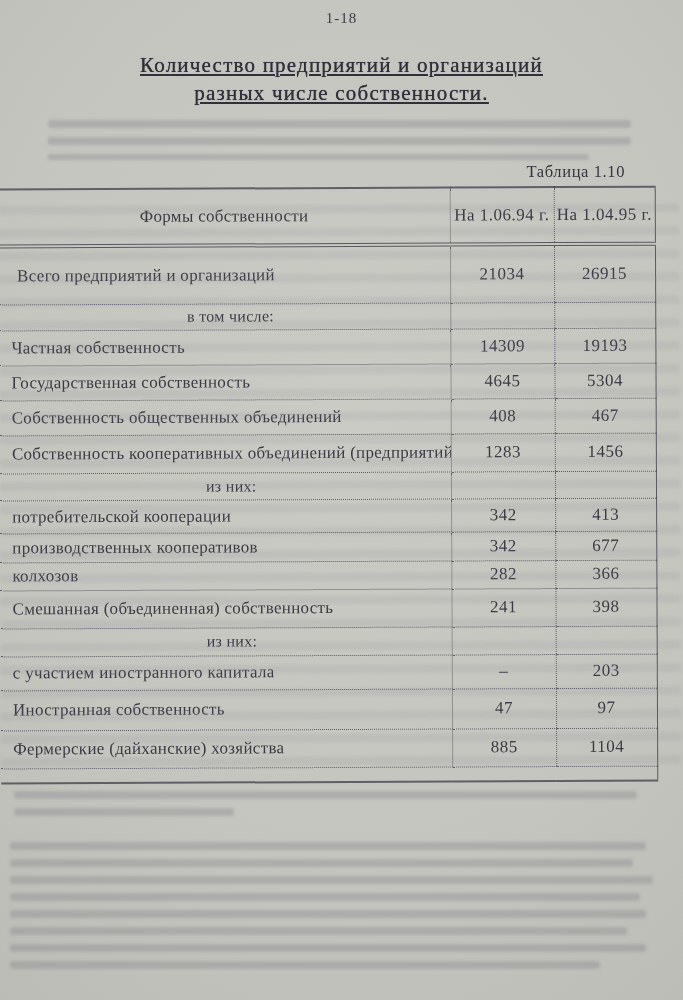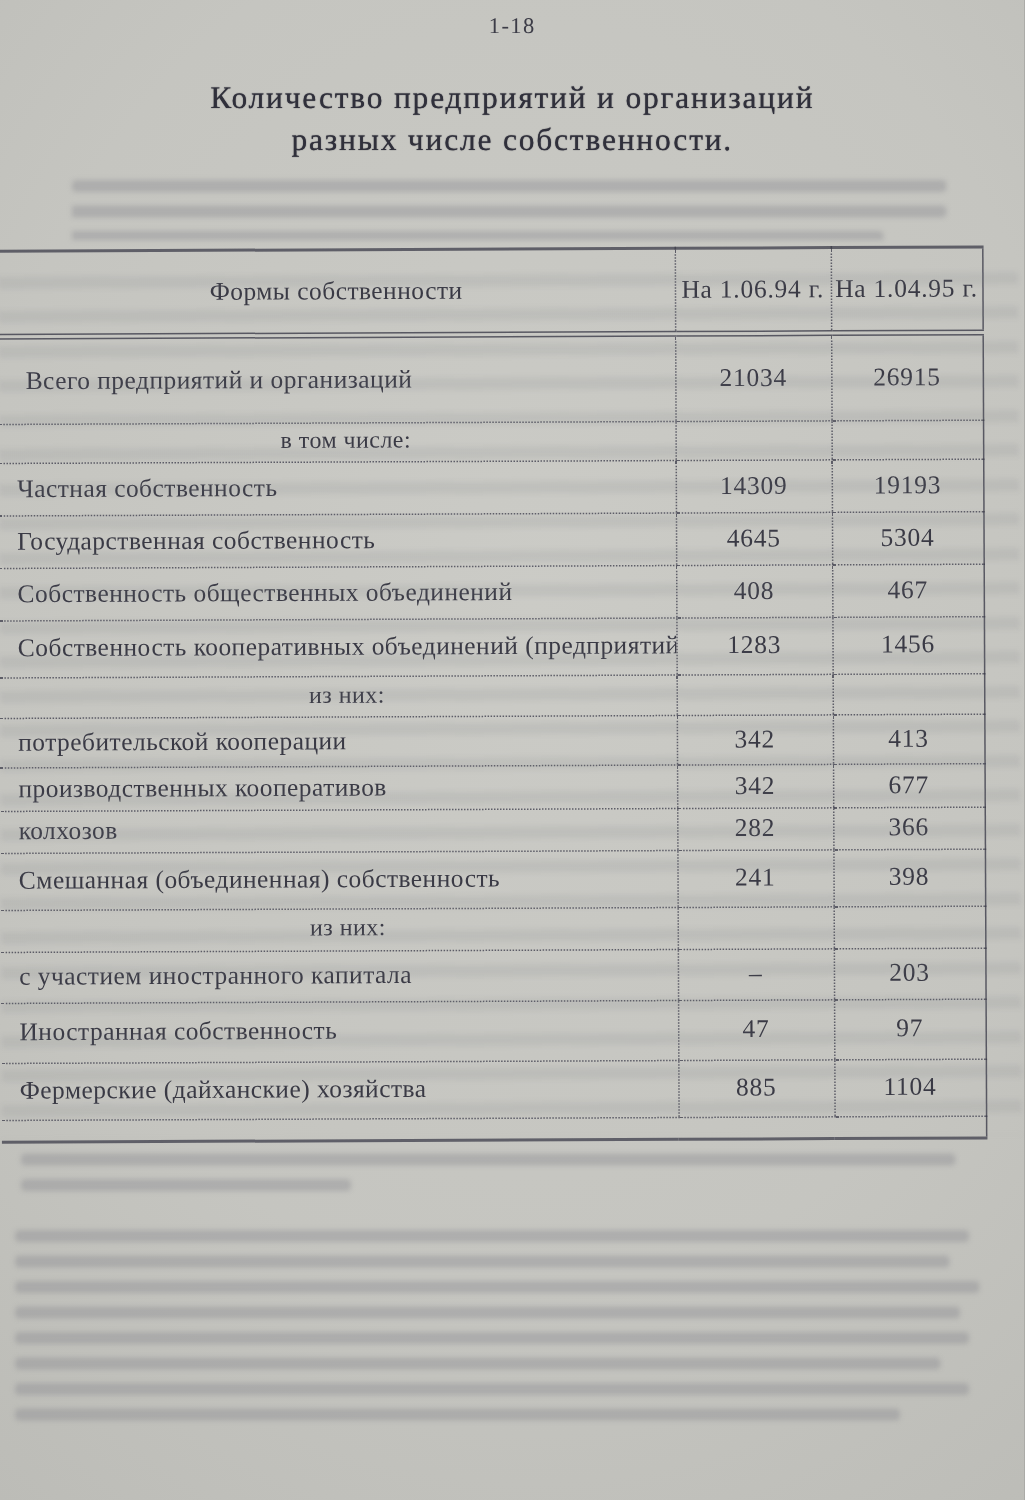--- a/index.html
+++ b/index.html
@@ -18,20 +18,21 @@
 
   .page-number{
     padding-top:10px;text-align:center;
     font-size:15px;letter-spacing:1px;color:#3c3c47;
   }
   .title{
     margin:24px 0 0 0;text-align:center;
     font-size:21px;line-height:28px;font-weight:normal;
     letter-spacing:1.2px;color:#30303b;
     text-shadow:0 0 .7px #30303b;
+    text-decoration:underline;
   }
 
   
   .bleed{filter:blur(1.8px);}
   .bleed-line{
     height:8px;border-radius:3px;
     background:rgba(118,120,128,0.30);
     margin-bottom:9px;
   }
   .bleed-top{margin:13px 0 0 7%;width:88%;height:40px;overflow:hidden;}
@@ -83,20 +84,21 @@
     <div class="page-number">1-18</div>
 
     <h1 class="title"><span>Количество предприятий и организаций</span><br><span>разных числе собственности.</span></h1>
 
     <div class="bleed bleed-top">
       <div class="bleed-line" style="width:97%"></div>
       <div class="bleed-line" style="width:99%;margin-left:-2%"></div>
       <div class="bleed-line" style="width:93%;margin-left:-3%"></div>
     </div>
 
+    <div class="caption">Таблица 1.10</div>
 
     <div class="tbl-wrap">
       <table>
         <colgroup>
             <col style="width:451px">
             <col style="width:104px">
             <col style="width:101px">
           </colgroup>
         <thead>
           <tr class="h57">

